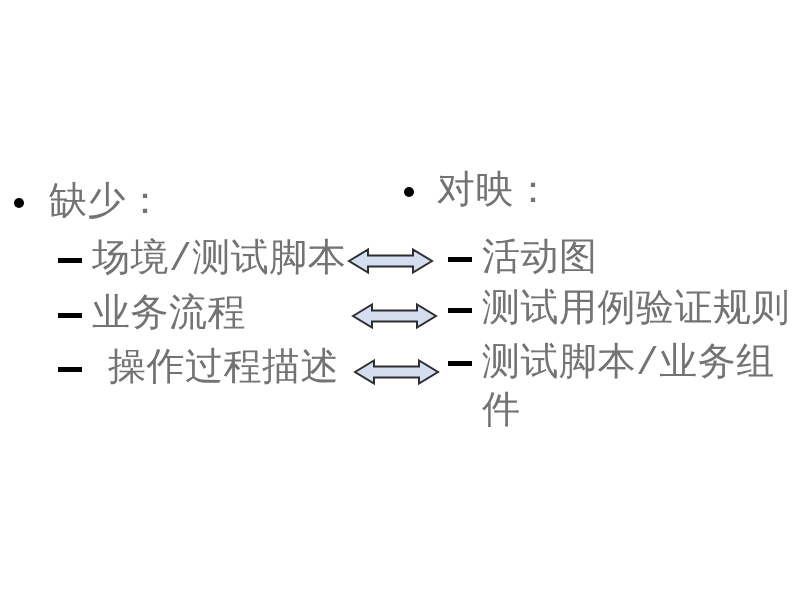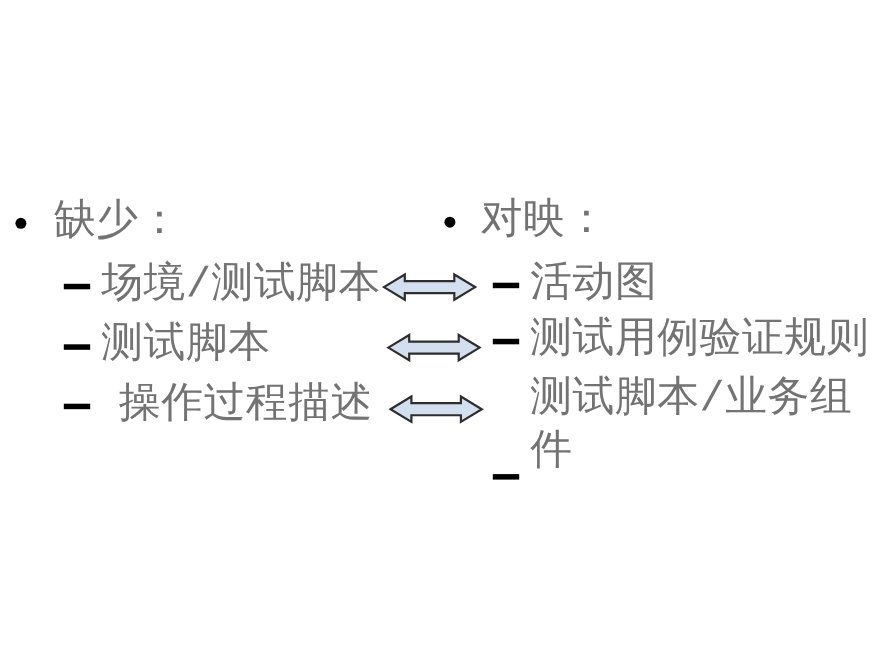--- a/index.html
+++ b/index.html
@@ -18,21 +18,21 @@
     padding-left: 28px;
   }
   .row {
     position: absolute;
     display: flex;
     align-items: center;
     height: 44px;
     white-space: nowrap;
   }
   .row.wrap-row {
-    align-items: flex-end;
+    align-items: flex-start;
     height: auto;
   }
   .txt {
     font-size: 38px;
     line-height: 44px;
     letter-spacing: 0.5px;
   }
   .txt-wrap {
     font-size: 38px;
     line-height: 48px;
@@ -73,29 +73,29 @@
     <span class="txt">缺少：</span>
   </div>
 
   <div class="row" style="top:238px; left:58px;">
     <span class="dash"></span>
     <span class="txt">场境/测试脚本</span>
   </div>
 
   <div class="row" style="top:293px; left:58px;">
     <span class="dash"></span>
-    <span class="txt">测试脚本</span>
+    <span class="txt">业务流程</span>
   </div>
 
   <div class="row" style="top:347px; left:58px;gap:16px;">
     <span class="dash"></span>
     <span class="txt">操作过程描述</span>
   </div>
 
-  <div class="row" style="top:180px; left:404px;">
+  <div class="row" style="top:170px; left:404px;">
     <span class="dot r"></span>
     <span class="txt">对映：</span>
   </div>
 
   <div class="row" style="top:288px; left:448px;">
     <span class="dash"></span>
     <span class="txt">测试用例验证规则</span>
   </div>
 
   <div class="row" style="top:237px; left:448px;">

